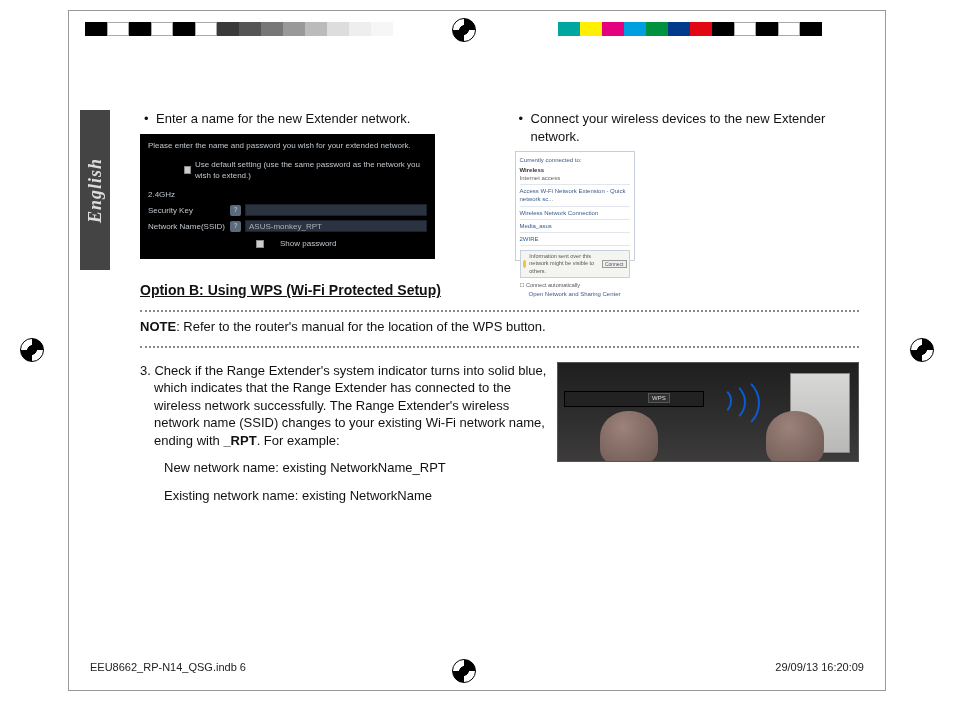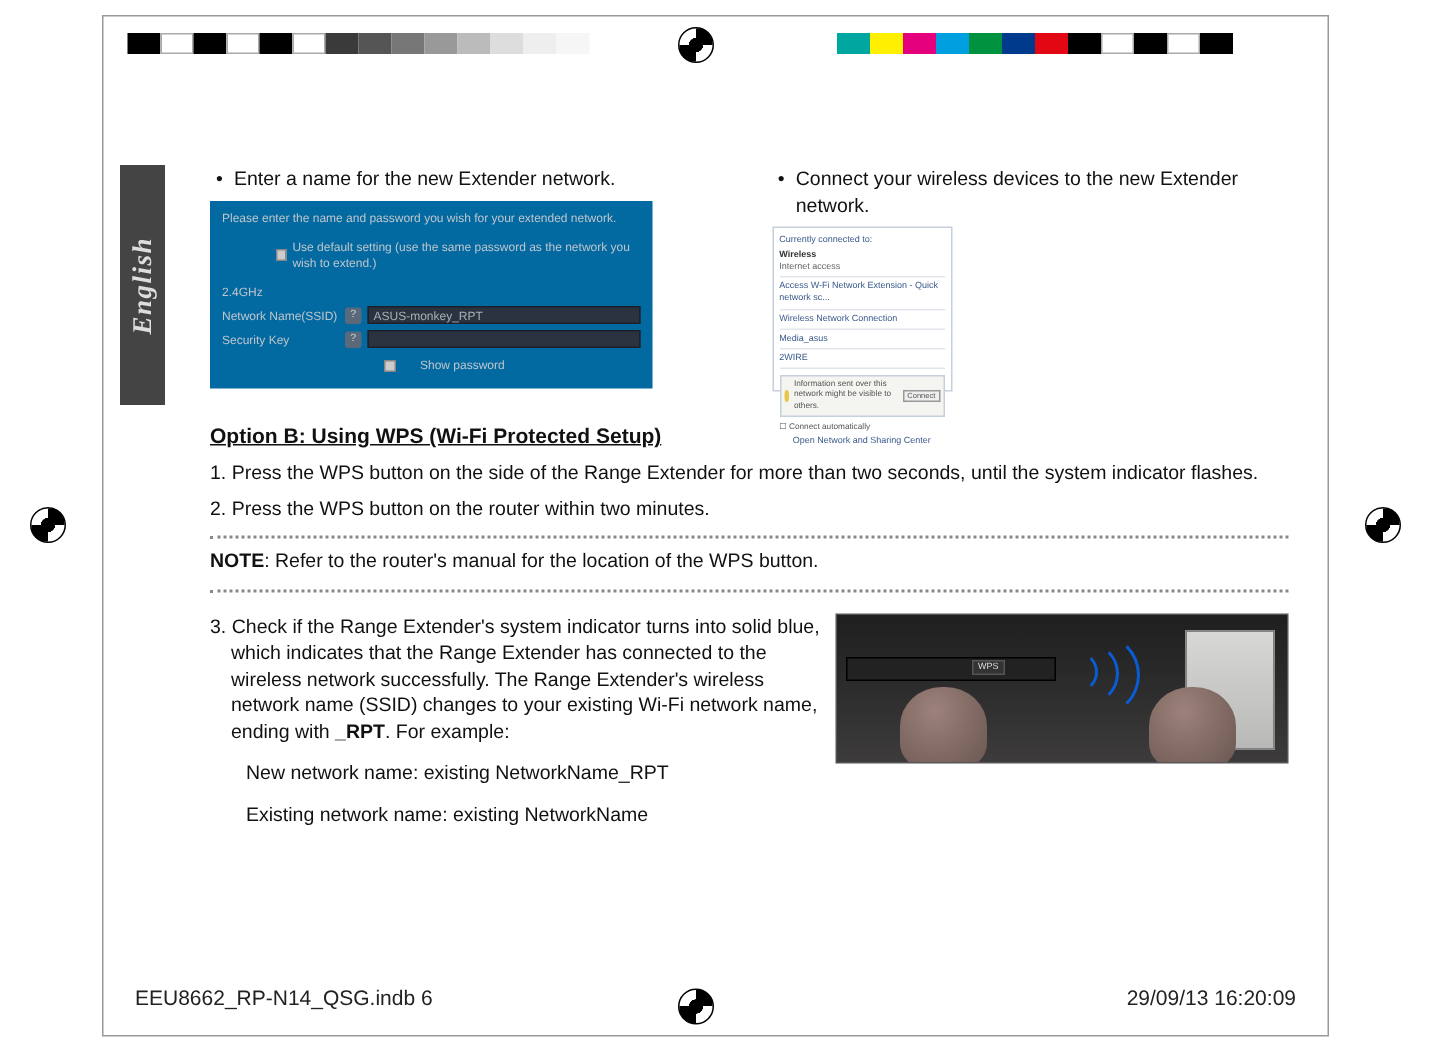--- a/index.html
+++ b/index.html
@@ -86,21 +86,21 @@
       gap: 30px;
     }
     .col { flex: 1; }
     .bullet-row { display: flex; margin-bottom: 6px; }
     .bullet { width: 16px; padding-left: 4px; }
     .bullet-text { flex: 1; }
     
     .dlg1 {
       margin-top: 6px;
       width: 295px;
-      background: #0369a1;
+      background: #000000;
       color: #bfc6cc;
       font-size: 8px;
       padding: 6px 8px 10px 8px;
       line-height: 1.4;
     }
     .dlg1 .row { display: flex; align-items: center; margin-top: 4px; }
     .dlg1 .lab { width: 82px; }
     .dlg1 .inp {
       background: #2a333f;
       border: 1px solid #1a212a;
@@ -188,21 +188,21 @@
     .hand1 { left:42px; }
     .hand2 { right:34px; }
     
     .footer {
       position: absolute;
       left: 90px;
       right: 90px;
       bottom: 28px;
       display: flex;
       justify-content: space-between;
-      font-size: 14px;
+      font-size: 11px;
       color: #222;
     }
   </style>
 </head>
 <body>
 
 <div class="page-border"></div>
 
 <div class="reg-bar">
   <div class="sq" style="background:#000"></div>
@@ -251,28 +251,28 @@
       <div class="dlg1">
         <div>Please enter the name and password you wish for your extended network.</div>
         <div class="row indent" style="margin-top:8px;">
           <span class="chk"></span>
           <span>Use default setting (use the same password as the network you wish to extend.)</span>
         </div>
         <div class="row" style="margin-top:8px;">
           <span class="lab">2.4GHz</span>
         </div>
         <div class="row">
+          <span class="lab">Security Key</span>
+          <span class="qmark">?</span>
+          <span class="inp"></span>
+        </div>
+        <div class="row">
           <span class="lab">Network Name(SSID)</span>
           <span class="qmark">?</span>
           <span class="inp">ASUS-monkey_RPT</span>
-        </div>
-        <div class="row">
-          <span class="lab">Security Key</span>
-          <span class="qmark">?</span>
-          <span class="inp"></span>
         </div>
         <div class="row indent" style="margin-top:6px; margin-left:108px;gap:12px;">
           <span class="chk"></span>
           <span>Show password</span>
         </div>
       </div>
     </div>
     <div class="col">
       <div class="bullet-row">
         <div class="bullet">•</div>
@@ -295,24 +295,20 @@
             <span class="btn">Connect</span>
           </div>
           <div style="font-size:5.5px;color:#555;">☐ <span>Connect automatically</span></div>
           <div class="bot">Open Network and Sharing Center</div>
         </div>
       </div>
     </div>
   </div>
 
   <div class="option-b">Option B: Using WPS (Wi-Fi Protected Setup)</div>
-  <div class="steps">
-    <p><span>1. </span><span>Press the WPS button on the side of the Range Extender for more than two seconds, until the system indicator flashes.</span></p>
-    <p><span>2. </span><span>Press the WPS button on the router within two minutes.</span></p>
-  </div>
 
   <hr class="dots">
   <div class="note-text">
     <b>NOTE</b><span>: Refer to the router's manual for the location of the WPS button.</span>
   </div>
   <hr class="dots">
 
   <div class="step3-row">
     <div class="step3-text">
       <div class="p1">

